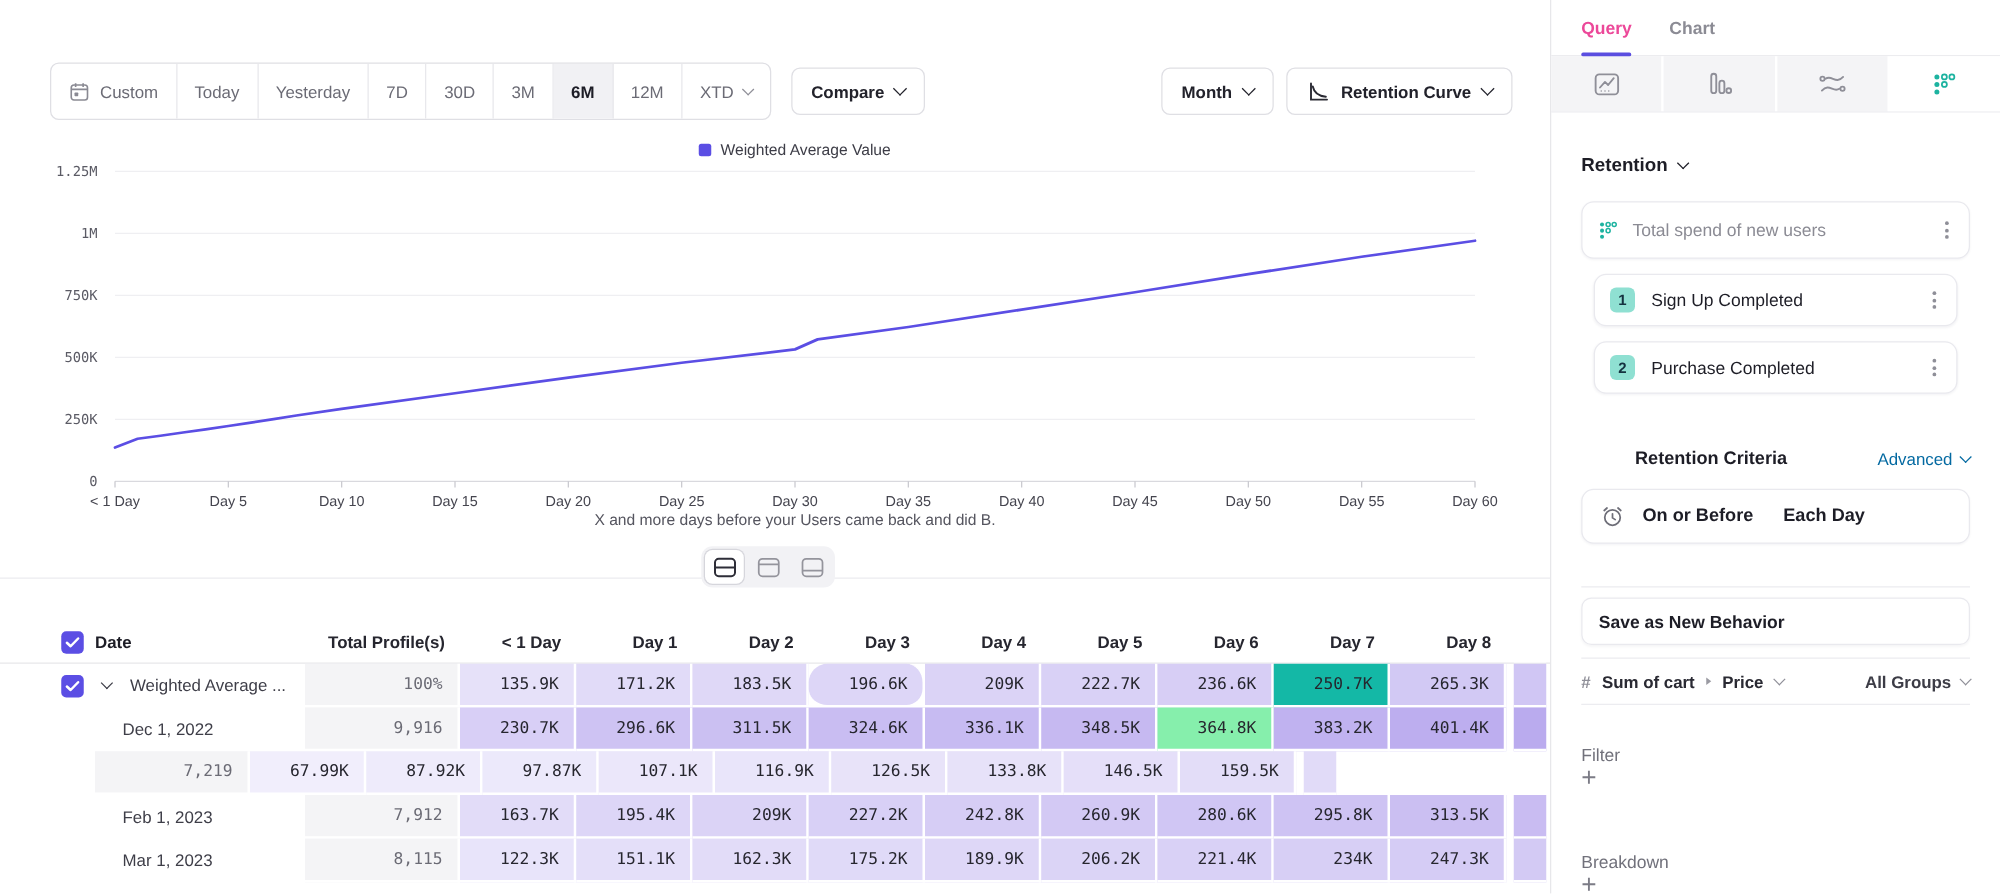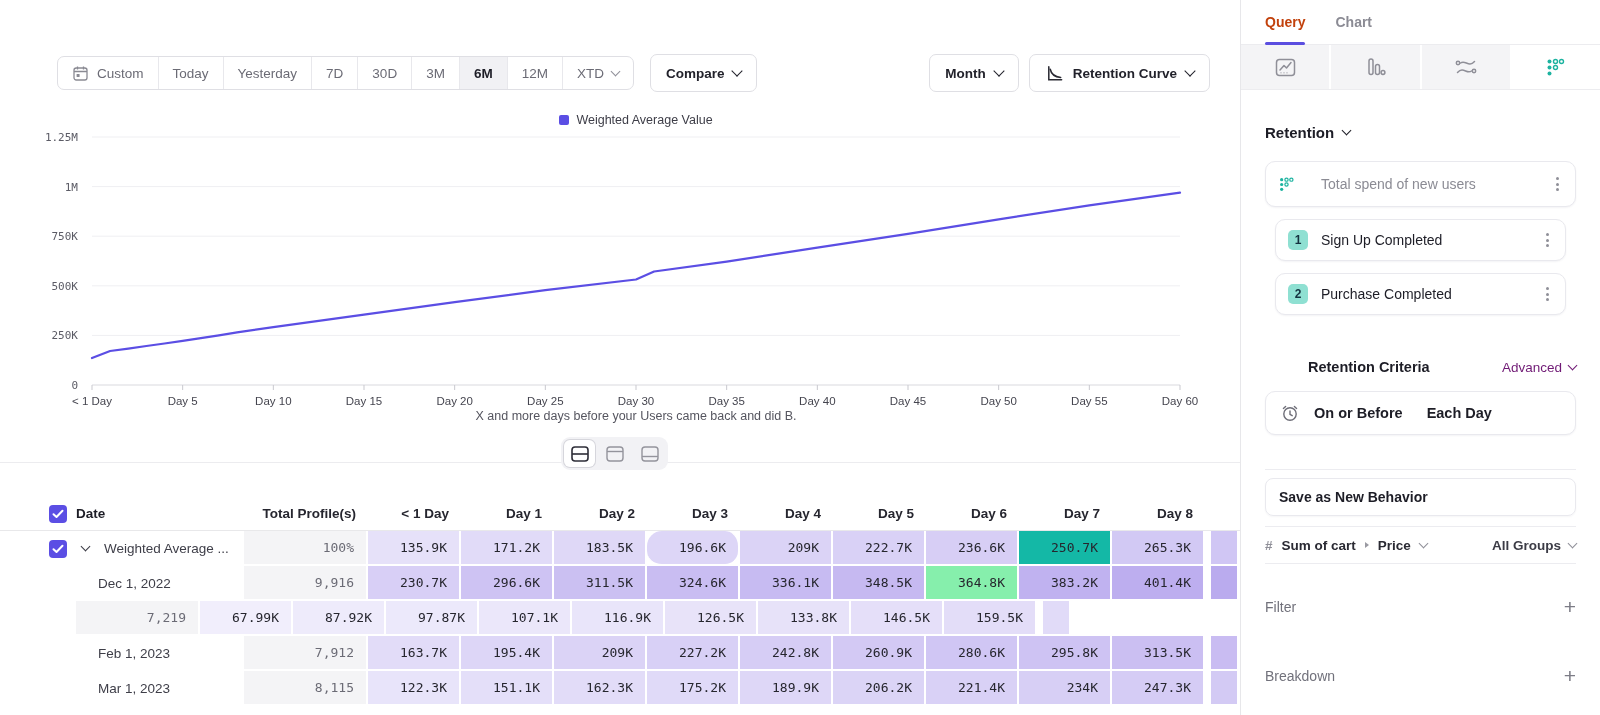--- a/index.html
+++ b/index.html
@@ -3,21 +3,21 @@
 <meta charset="utf-8">
 <style>
   html,body{margin:0;padding:0;background:#fff;}
   body{font-family:"Liberation Sans",sans-serif;color:#1f1f28;}
   .app{position:relative;width:1600px;height:715px;overflow:hidden;background:#fff;}
 
   
   .main{position:absolute;left:0;top:0;width:1240px;height:715px;}
 
   .toolbar{position:absolute;left:40px;right:30px;top:54px;height:38px;display:flex;align-items:center;}
-  .range-group{display:flex;align-items:stretch;height:34px;border:1px solid #dfdfe4;border-radius:7px;overflow:hidden;background:#fff;box-sizing:border-box;margin-left:17px;}
+  .range-group{display:flex;align-items:stretch;height:46px;border:1px solid #dfdfe4;border-radius:7px;overflow:hidden;background:#fff;box-sizing:border-box;}
   .range-item{display:flex;align-items:center;gap:8px;padding:0 14px;font-size:13.5px;color:#6b6b75;border-right:1px solid #e8e8ec;cursor:pointer;white-space:nowrap;}
   .range-item:last-child{border-right:none;}
   .range-item.active{background:#f1f1f4;color:#1d1d26;font-weight:700;}
   .btn{display:inline-flex;align-items:center;gap:9px;height:38px;padding:0 15px;border:1px solid #dfdfe4;border-radius:7px;background:#fff;font-size:13.5px;font-weight:600;color:#22222b;box-sizing:border-box;white-space:nowrap;cursor:pointer;}
   .toolbar-right{margin-left:auto;display:flex;gap:10px;align-items:flex-end;}
   .chev{display:inline-block;width:7px;height:7px;border-right:1.6px solid currentColor;border-bottom:1.6px solid currentColor;transform:rotate(45deg);margin-top:-4px;}
   .chev.sm{width:6px;height:6px;}
   .gray{color:#8f8f98;}
 
   
@@ -50,48 +50,48 @@
   .c-val{color:#26262e;border-bottom:2px solid #fff;border-right:2px solid #fff;}
   .c-total{background:#f4f4f6;color:#6b6b75;border-bottom:2px solid #fff;border-right:2px solid #fff;}
   .c-partial{width:26px;flex:none;margin-left:6px;border-bottom:2px solid #fff;}
   .cb{width:18px;height:18px;border-radius:4px;display:flex;align-items:center;justify-content:center;flex:none;cursor:pointer;}
   .rowlabel{white-space:nowrap;overflow:hidden;text-overflow:ellipsis;cursor:pointer;}
 
   
   .panel{position:absolute;left:1240px;top:0;width:360px;height:715px;border-left:1px solid #e7e7ea;box-sizing:border-box;background:#fff;}
   .panel-tabs{height:44px;display:flex;align-items:stretch;padding:0 24px;gap:30px;border-bottom:1px solid #ececef;}
   .ptab{font-size:14px;font-weight:600;color:#8b8b94;display:flex;align-items:center;position:relative;cursor:pointer;}
-  .ptab.active{color:#c2410c;}
+  .ptab.active{color:#ec4899;}
   .ptab.active::after{content:"";position:absolute;left:0;right:0;bottom:-1px;height:3px;background:#5b4ee0;border-radius:2px;}
   .report-row{height:44px;display:flex;border-bottom:1px solid #ececef;}
   .report-tab{flex:1;display:flex;align-items:center;justify-content:center;background:#f4f4f6;border-right:2px solid #fff;cursor:pointer;}
   .report-tab:last-child{border-right:none;}
   .report-tab.active{background:#fff;}
   .panel-body{padding:0 24px;}
   .section-head{margin-top:34px;font-size:15px;font-weight:700;color:#1d1d26;display:flex;align-items:center;gap:9px;cursor:pointer;}
   .card{border:1px solid #e9e9ee;border-radius:10px;box-shadow:0 1px 2px rgba(25,25,50,.05);display:flex;align-items:center;background:#fff;box-sizing:border-box;}
-  .behavior-card{margin-top:20px;height:46px;padding:0 12px;gap:26px;cursor:pointer;}
+  .behavior-card{margin-top:20px;height:46px;padding:0 12px;gap:11px;cursor:pointer;}
   .behavior-title{font-size:14px;color:#8b8b94;}
   .step-card{margin:12px 10px 0;height:42px;padding:0 12px;gap:13px;cursor:pointer;}
   .step-badge{width:20px;height:20px;border-radius:5px;background:#8fe0d2;color:#14323f;font-size:12px;font-weight:700;display:flex;align-items:center;justify-content:center;flex:none;}
   .step-label{font-size:14px;color:#1d1d26;font-weight:500;}
   .kebab{margin-left:auto;display:flex;flex-direction:column;gap:2.5px;align-items:center;padding:4px;cursor:pointer;}
   .kebab i{width:3px;height:3px;border-radius:50%;background:#8f8f98;}
   .criteria-head{margin-top:44px;display:flex;justify-content:space-between;align-items:center;}
   .criteria-label{font-size:14.5px;font-weight:700;color:#1d1d26;margin-left:43px;}
-  .adv{display:flex;align-items:center;gap:7px;font-size:13.5px;color:#701a75;cursor:pointer;}
+  .adv{display:flex;align-items:center;gap:7px;font-size:13.5px;color:#0369a1;cursor:pointer;}
   .criteria-card{margin-top:16px;height:44px;padding:0 14px;gap:14px;font-size:14.5px;font-weight:600;color:#1d1d26;cursor:pointer;}
   .criteria-card .period{margin-left:10px;}
   .pdivider{height:1px;background:#ececf0;}
   .save-btn{margin-top:8px;height:36px;border:1px solid #e9e9ee;border-radius:8px;display:flex;align-items:center;padding:0 13px;font-size:14px;font-weight:600;color:#1d1d26;box-shadow:0 1px 2px rgba(25,25,50,.04);cursor:pointer;}
   .measure-row{height:36px;display:flex;align-items:center;gap:9px;font-size:13.5px;color:#2a2a33;font-weight:600;}
   .hash{color:#8f8f98;font-weight:700;}
   .tri{width:0;height:0;border-left:4px solid #9a9aa2;border-top:3.5px solid transparent;border-bottom:3.5px solid transparent;display:inline-block;}
   .mr-right{margin-left:auto;display:flex;align-items:center;gap:8px;color:#3c3c46;cursor:pointer;}
-  .add-row{display:flex;align-items:center;justify-content:space-between;}
+  .add-row{display:flex;align-items:flex-start;justify-content:space-between;flex-direction:column;}
   .add-label{font-size:14px;color:#71717b;}
   .plus{font-size:21px;font-weight:300;color:#7c7c86;line-height:1;cursor:pointer;}
 </style>
 </head>
 <body>
 
 <div class="app">
 
   <div class="main">
 

